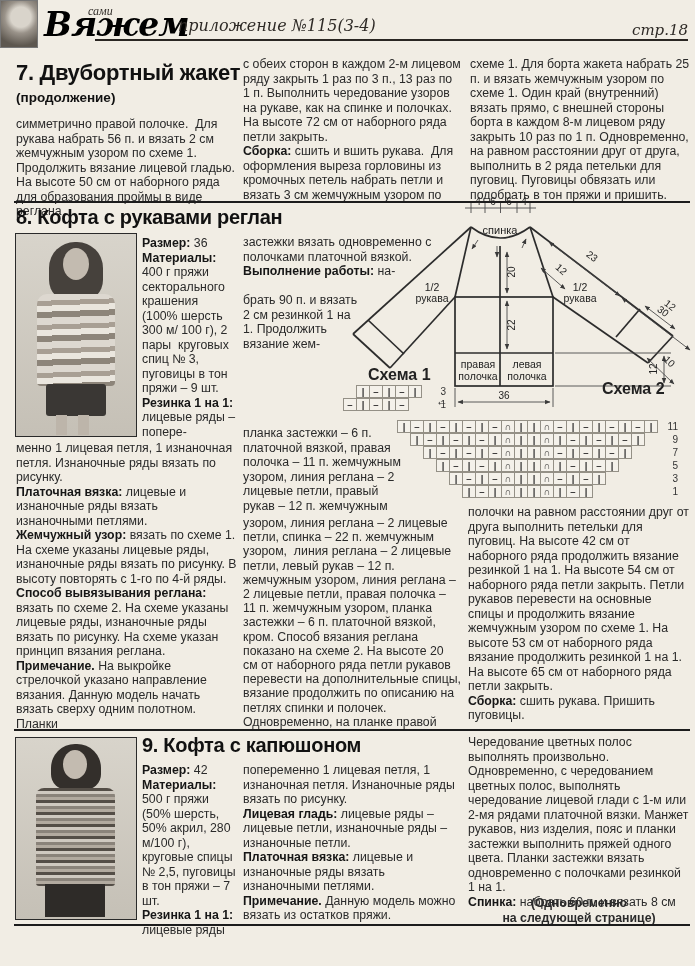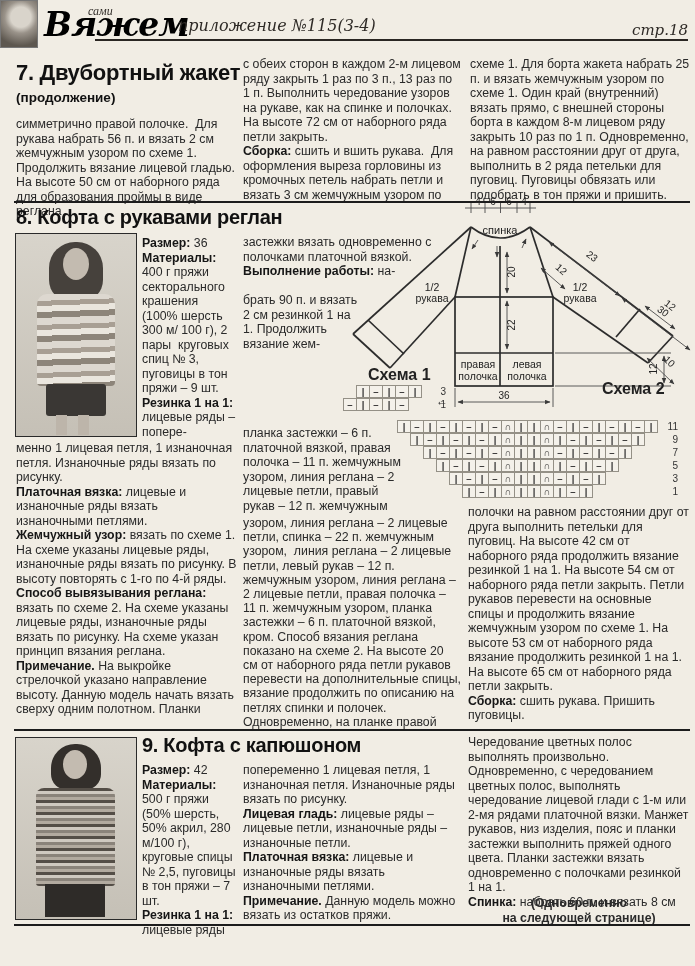--- a/index.html
+++ b/index.html
@@ -86,21 +86,21 @@
 
   <div class="abs txt" style="left:142px;top:236px;width:94px;"><span class="b">Размер:</span><span> 36
 </span><span class="b">Материалы:</span><span>
 400 г пряжи секторального крашения (100% шерсть 300 м/ 100 г), 2 пары  круговых спиц № 3, пуговицы в тон пряжи – 9 шт.
 </span><span class="b">Резинка 1 на 1:</span><span> лицевые ряды – попере-</span></div>
   <div class="abs txt" style="left:16px;top:441px;width:222px;"><span>менно 1 лицевая петля, 1 изнаночная петля. Изнаночные ряды вязать по рисунку.
 </span><span class="b">Платочная вязка:</span><span> лицевые и изнаночные ряды вязать изнаночными петлями.
 </span><span class="b">Жемчужный узор:</span><span> вязать по схеме 1. На схеме указаны лицевые ряды, изнаночные ряды вязать по рисунку. В высоту повторять с 1-го по 4-й ряды.
 </span><span class="b">Способ вывязывания реглана:</span><span>
 вязать по схеме 2. На схеме указаны лицевые ряды, изнаночные ряды вязать по рисунку. На схеме указан принцип вязания реглана.
-</span><span class="b">Примечание.</span><span> На выкройке стрелочкой указано направление высоту. Данную модель начать вязать сверху одним полотном. Планки</span></div>
+</span><span class="b">Примечание.</span><span> На выкройке стрелочкой указано направление вязания. Данную модель начать вязать сверху одним полотном. Планки</span></div>
   <div class="abs txt" style="left:243px;top:235px;width:212px;"><span>застежки вязать одновременно с полочками платочной вязкой.
 </span><span class="b">Выполнение работы:</span><span> на-</span></div>
   <div class="abs txt" style="left:243px;top:293px;width:118px;"><span>брать 90 п. и вязать 2 см резинкой 1 на 1. Продолжить вязание жем-</span></div>
   <div class="abs txt" style="left:243px;top:426px;width:158px;"><span>планка застежки – 6 п. платочной вязкой, правая полочка – 11 п. жемчужным узором, линия реглана – 2 лицевые петли, правый рукав – 12 п. жемчужным</span></div>
   <div class="abs txt" style="left:243px;top:516px;width:218px;line-height:14.2px;"><span>узором, линия реглана – 2 лицевые петли, спинка – 22 п. жемчужным узором,  линия реглана – 2 лицевые петли, левый рукав – 12 п. жемчужным узором, линия реглана – 2 лицевые петли, правая полочка – 11 п. жемчужным узором, планка застежки – 6 п. платочной вязкой, кром. Способ вязания реглана показано на схеме 2. На высоте 20 см от наборного ряда петли рукавов перевести на дополнительные спицы, вязание продолжить по описанию на петлях спинки и полочек. Одновременно, на планке правой</span></div>
   <div class="abs txt" style="left:468px;top:505px;width:222px;"><span>полочки на равном расстоянии друг от друга выполнить петельки для пуговиц. На высоте 42 см от наборного ряда продолжить вязание резинкой 1 на 1. На высоте 54 см от наборного ряда петли закрыть. Петли рукавов перевести на основные спицы и продолжить вязание жемчужным узором по схеме 1. На высоте 53 см от наборного ряда вязание продолжить резинкой 1 на 1. На высоте 65 см от наборного ряда петли закрыть.
 </span><span class="b">Сборка:</span><span> сшить рукава. Пришить пуговицы.</span></div>
 
   <svg class="abs" style="left:337px;top:196px;" width="356" height="218" viewBox="0 0 356 218">
     <defs>

